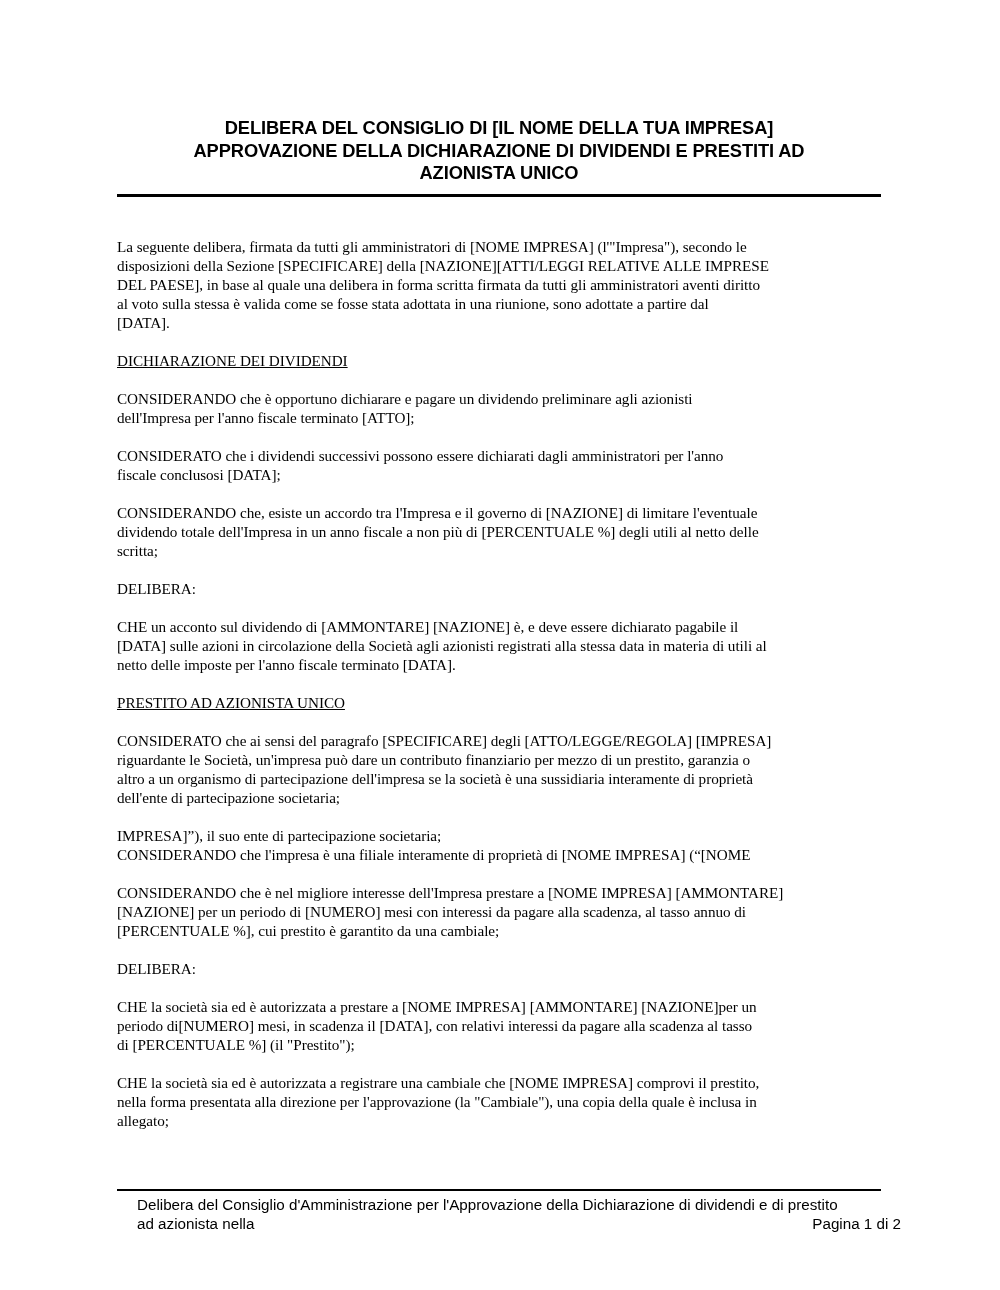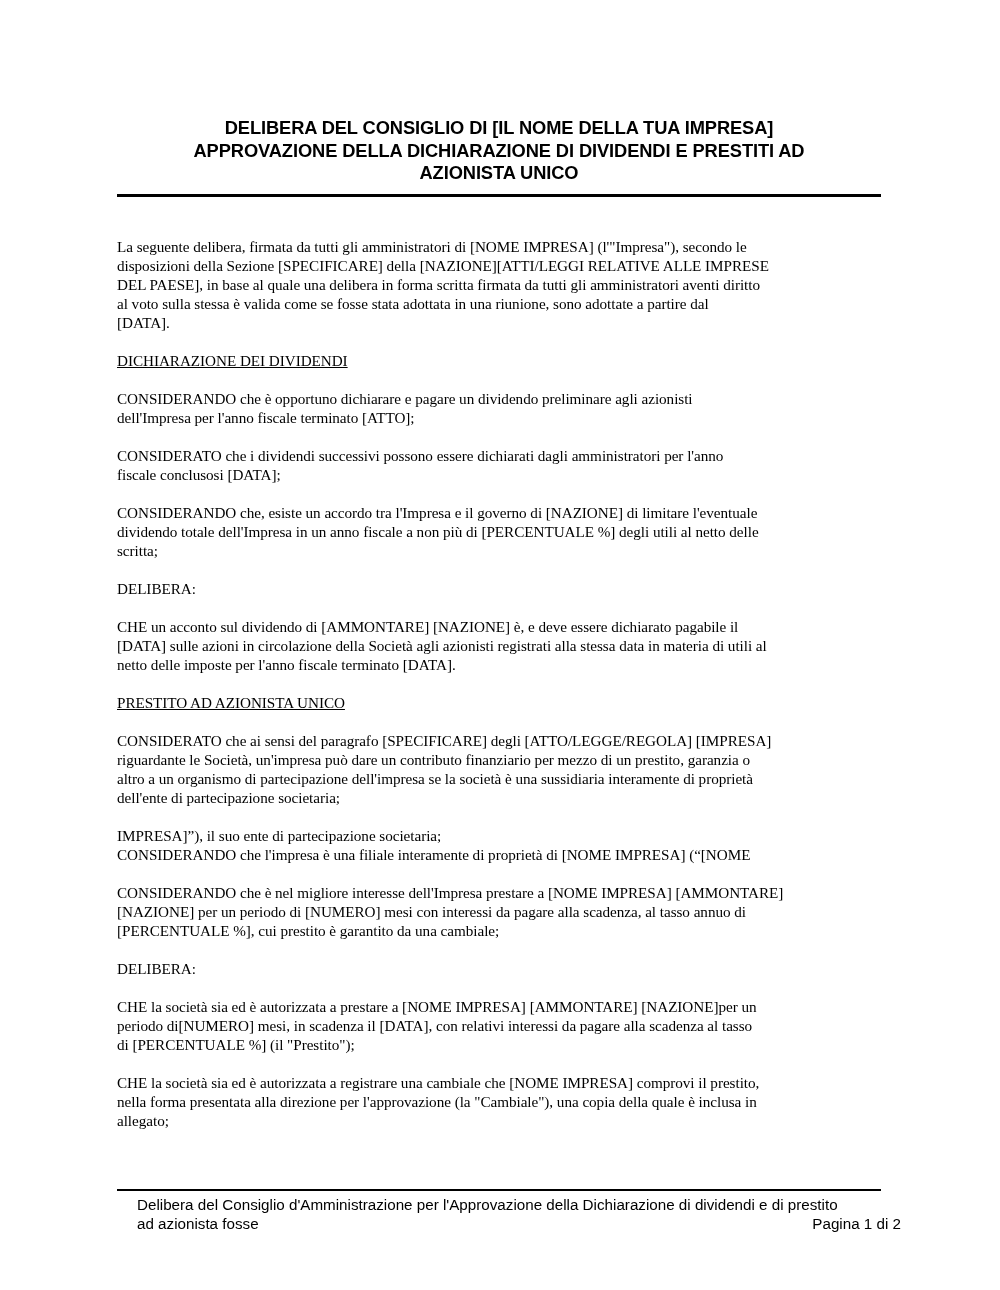--- a/index.html
+++ b/index.html
@@ -109,17 +109,17 @@
         <span class="line">allegato;</span>
       </p>
     </div>
 
   <div class="footer-rule"></div>
   <div class="footer">
     <div class="row">
       <span>Delibera del Consiglio d'Amministrazione per l'Approvazione della Dichiarazione di dividendi e di prestito</span>
     </div>
     <div class="row">
-      <span>ad azionista fosse</span>
+      <span>ad azionista nella</span>
       <span>Pagina 1 di 2</span>
     </div>
   </div>
 </div>
 
 </body></html>

